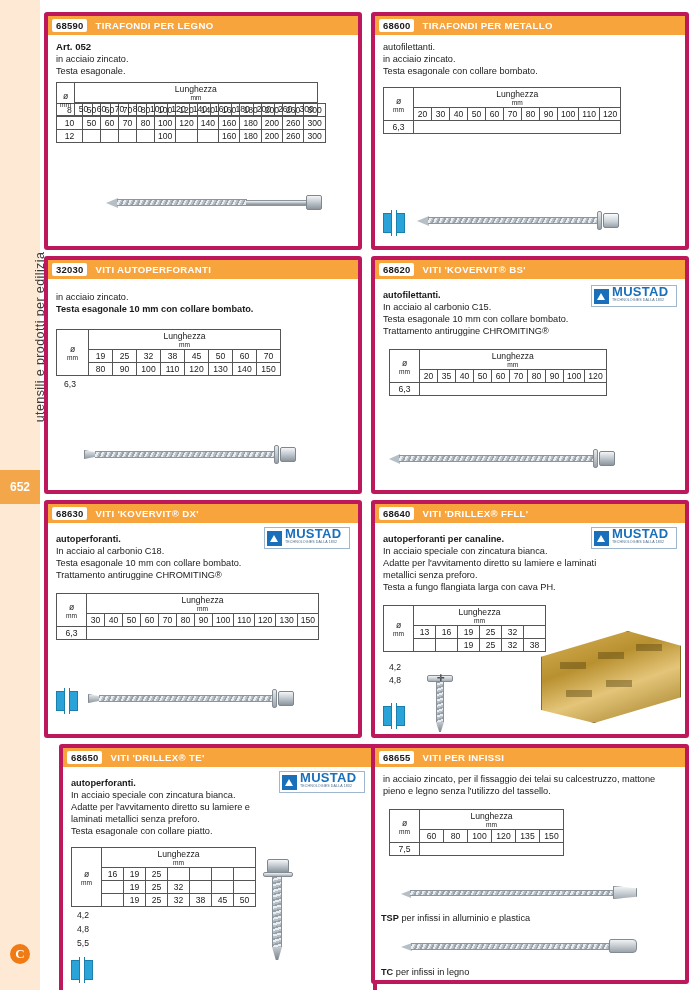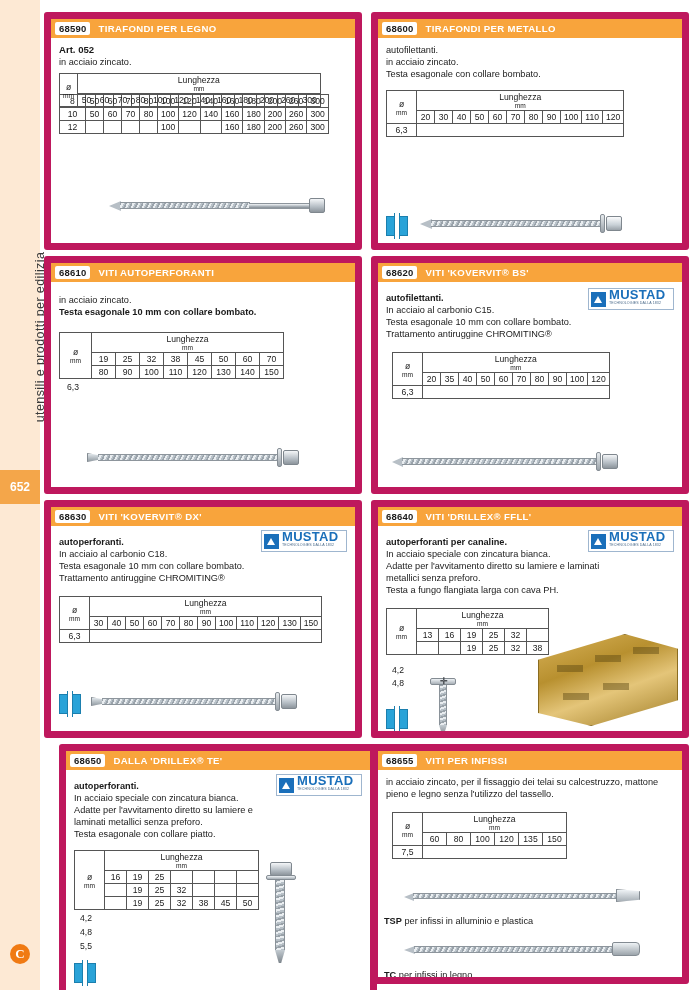--- a/index.html
+++ b/index.html
@@ -45,21 +45,21 @@
     font-family:"Liberation Serif", serif;
   }
 
   
   #content {
     position:absolute; left:44px; top:8px;
     width:648px; height:976px;
   }
   .box {
     position:absolute;
-    border:7px solid #be185d;
+    border:4px solid #be185d;
     border-radius:3px;
     background:#fff;
     overflow:hidden;
   }
   .box-head {
     height:19px;
     background:#f8a43c;
     display:flex; align-items:center;
     padding-left:4px;
   }
@@ -212,20 +212,21 @@
 <div id="content">
 
   <div class="box" style="left:0px; top:4px; width:318px; height:238px;">
     <div class="box-head">
       <span class="code">68590</span>
       <span class="box-title">TIRAFONDI PER LEGNO</span>
     </div>
     <div class="box-body">
       <p class="art">Art. 052</p>
       <p class="desc">in acciaio zincato.</p>
+      <p class="desc">Testa esagonale.</p>
 
       <table class="spec">
         <tbody>
             <tr>
           <td rowspan="2" class="diam-head">
             <span class="hdr-main">ø</span>
             <span class="hdr-sub">mm</span>
           </td>
           <td colspan="12" class="len-head">
             <span class="hdr-main">Lunghezza</span>
@@ -362,21 +363,21 @@
         <div class="tip" style="left:0px; top:9px; border-right:12px solid #b7bfc6;"></div>
         <div class="shaft" style="left:11px; top:10px; width:170px;"></div>
         <div class="collar" style="left:180px; top:4px;"></div>
         <div class="hexhead" style="left:186px; top:6px; background:linear-gradient(#fbfcfd,#c9d1d7 60%,#9aa2a9);"></div>
       </div>
     </div>
   </div>
 
   <div class="box" style="left:0px; top:248px; width:318px; height:238px;">
     <div class="box-head">
-      <span class="code">68610</span>
+      <span class="code">32030</span>
       <span class="box-title">VITI AUTOPERFORANTI</span>
     </div>
     <div class="box-body">
       <p class="desc" style="margin-top:6px">in acciaio zincato.</p>
       <p class="desc b">Testa esagonale 10 mm con collare bombato.</p>
 
       <table class="spec" style="margin-top:14px;">
         <tbody>
             <tr>
           <td rowspan="3" class="diam-head" style="min-width:32px">
@@ -613,21 +614,21 @@
         <span class="ph-cross" style="left:14px; top:-2px;">✛</span>
         <div style="position:absolute; left:13px; top:7px; width:8px; height:40px; background:repeating-linear-gradient(160deg,#98a1a8 0 1.5px,#e8ecef 1.5px 3.4px,#b7c0c7 3.4px 5px); border-left:1px solid #8a9299; border-right:1px solid #8a9299;"></div>
         <div style="position:absolute; left:13px; top:47px; width:8px; height:10px; background:linear-gradient(#c3cbd1,#7d858c); clip-path:polygon(0 0,100% 0,60% 100%,40% 100%);"></div>
       </div>
     </div>
   </div>
 
   <div class="box" style="left:15px; top:736px; width:318px; height:260px;">
     <div class="box-head">
       <span class="code">68650</span>
-      <span class="box-title">DALLA 'DRILLEX® TE'</span>
+      <span class="box-title">VITI 'DRILLEX® TE'</span>
     </div>
     <div class="box-body">
       <div class="mustad" style="right:8px; top:4px;">
         <div class="m-mark"></div>
         <div class="m-txt">
           <div class="m-name">MUSTAD</div>
           <div class="m-sub">TECHNOLOGIES DALLA 1832</div>
         </div>
       </div>
       <p class="desc b" style="margin-top:4px">autoperforanti.</p>

